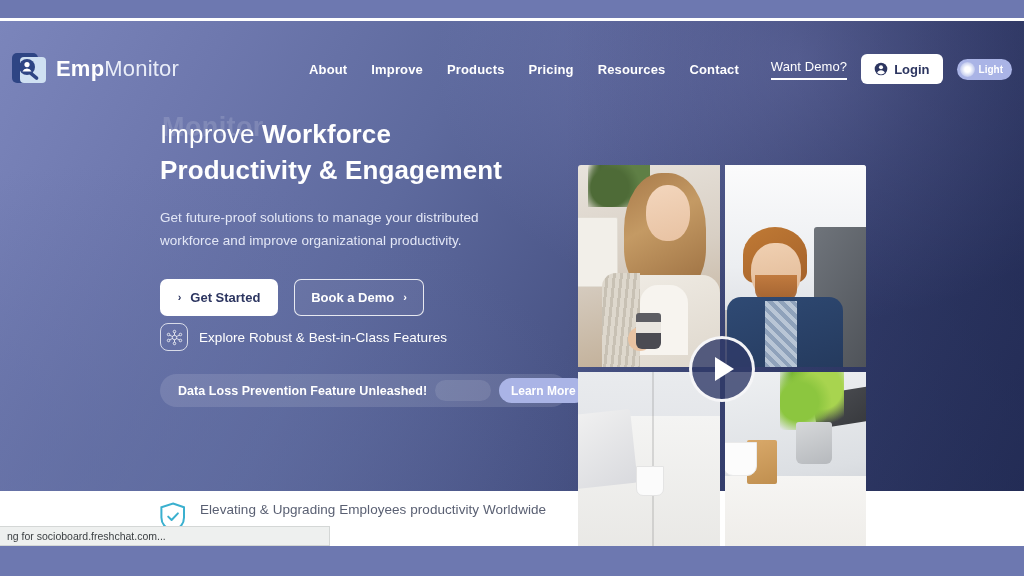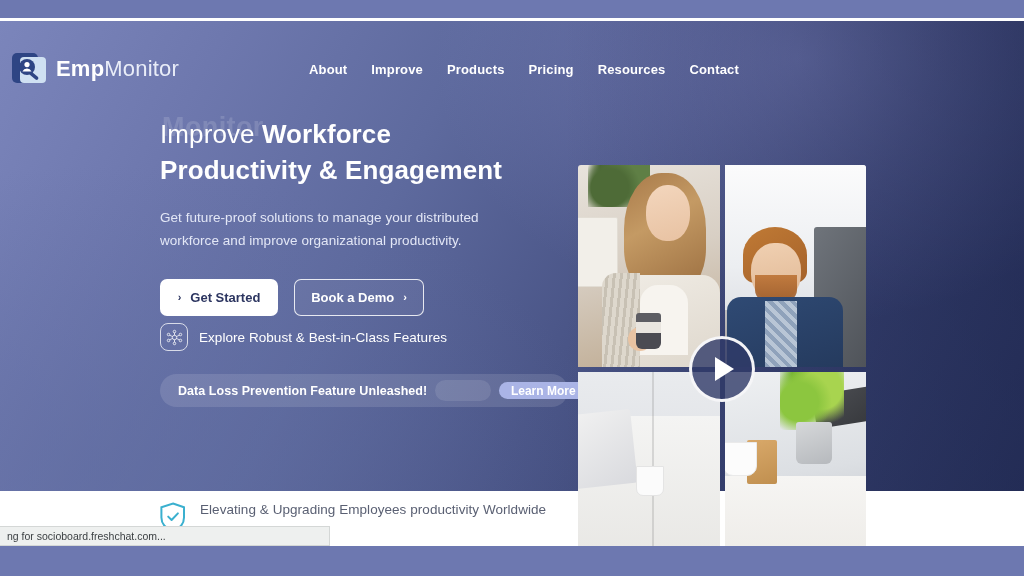--- a/index.html
+++ b/index.html
@@ -154,21 +154,21 @@
     padding: 0 6px 0 18px; gap: 8px;
   }
   #announce-text {
     font-size: 12.5px; color: #ffffff; white-space: nowrap; letter-spacing: .05px; font-weight: bold;
   }
   #announce-ghost {
     margin-left: auto; width: 56px; height: 21px; border-radius: 11px;
     background: rgba(255,255,255,.10); flex: 0 0 56px;
   }
   #learn-more-button {
-    width: 88px; height: 17px; border-radius: 13px; border: none;
+    width: 88px; height: 25px; border-radius: 13px; border: none;
     background: #aab4e6; color: #ffffff; font-size: 12px; font-weight: 600;
     font-family: inherit; cursor: pointer; flex: 0 0 88px;
   }
 
   
   #collage {
     position: absolute; left: 578px; top: 144px; width: 288px; height: 408px;
     z-index: 5; display: grid;
     grid-template-columns: 1fr 1fr; grid-template-rows: 1fr 1fr;
     gap: 5px; border-radius: 3px; overflow: hidden;
@@ -317,20 +317,37 @@
 
       <div id="main-nav">
         <a class="nav-link" href="#">About</a>
         <a class="nav-link" href="#">Improve</a>
         <a class="nav-link" href="#">Products</a>
         <a class="nav-link" href="#">Pricing</a>
         <a class="nav-link" href="#">Resources</a>
         <a class="nav-link" href="#">Contact</a>
       </div>
 
+      <div id="nav-right">
+        <span id="want-demo">Want Demo?</span>
+
+        <button id="login-button">
+          <svg width="14" height="14" viewBox="0 0 16 16">
+            <circle cx="8" cy="8" r="7.2" fill="#2c3560"></circle>
+            <circle cx="8" cy="6.1" r="2.3" fill="#ffffff"></circle>
+            <path d="M3.6 12.6a4.6 4.6 0 0 1 8.8 0 7.2 7.2 0 0 1-8.8 0z" fill="#ffffff"></path>
+          </svg>
+          <span>Login</span>
+        </button>
+
+        <div id="theme-toggle">
+          <span class="knob"></span>
+          <span class="tlabel">Light</span>
+        </div>
+      </div>
     </div>
 
     <div id="hero-copy">
       <div id="ghost-word">Monitor</div>
 
       <h1 id="hero-title">
         <span>Improve </span><span class="hl">Workforce</span><br>
         <span class="hl">Productivity &amp; Engagement</span>
       </h1>
 

